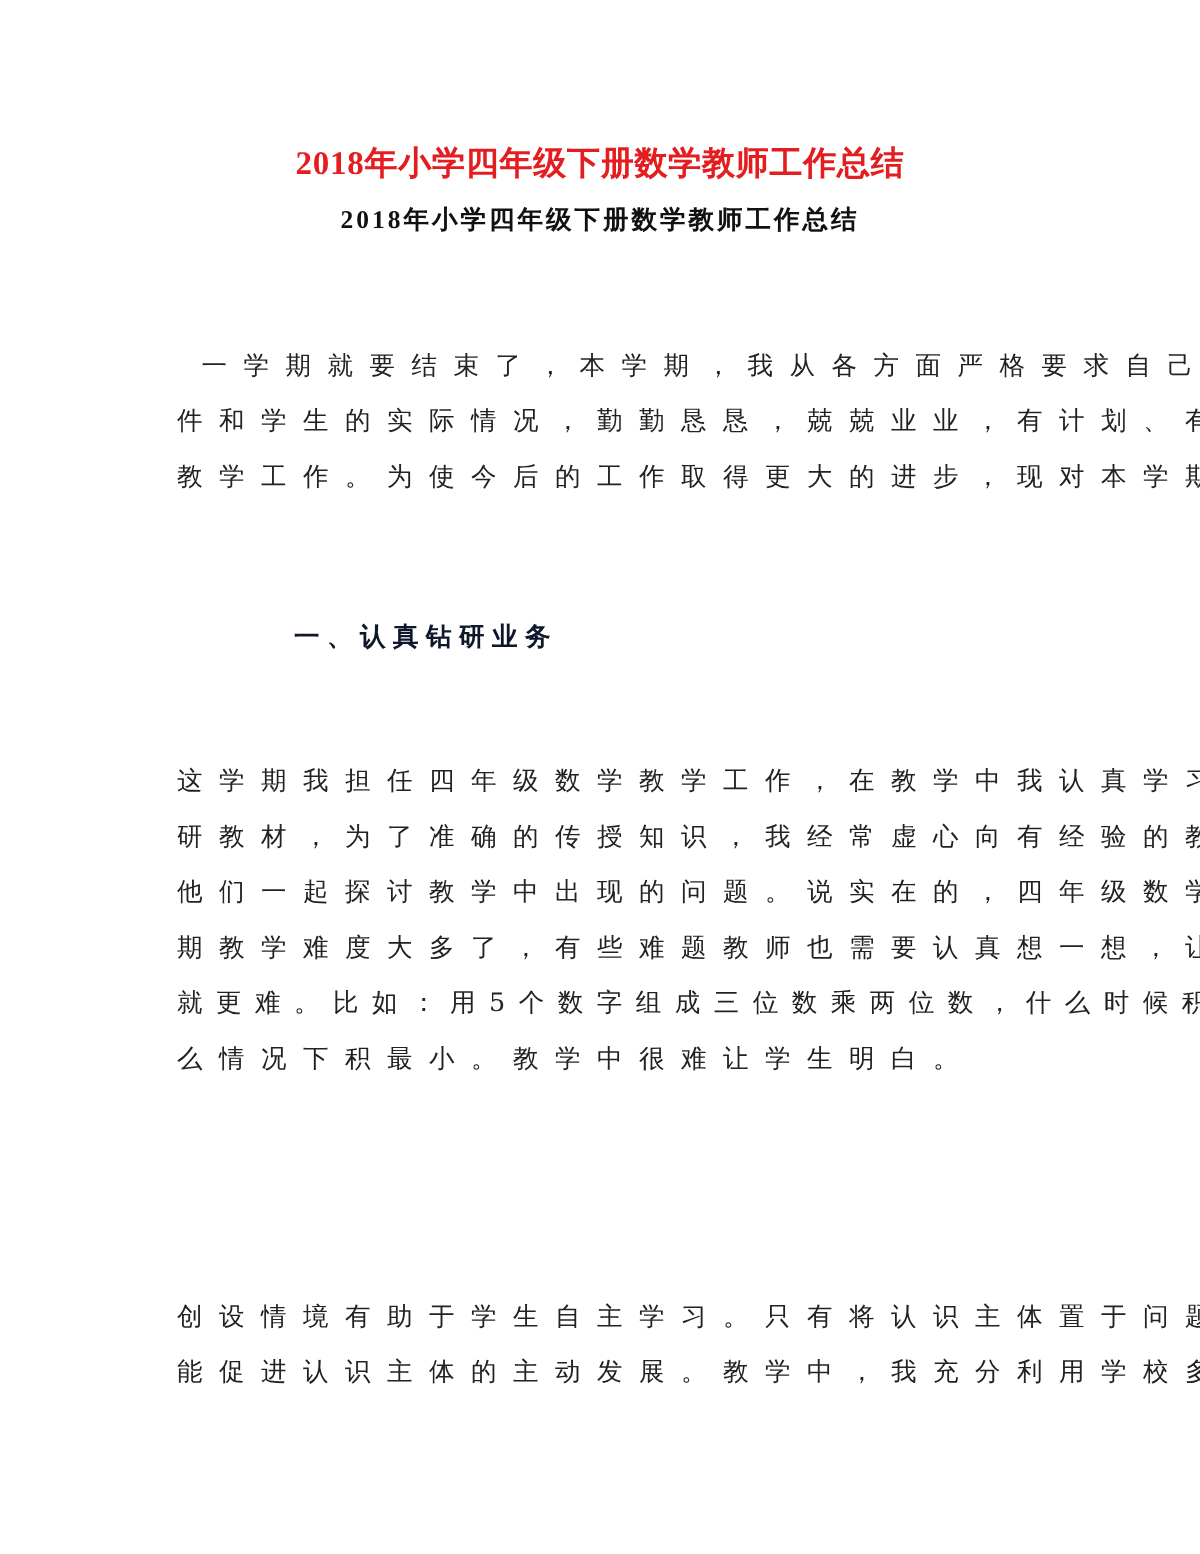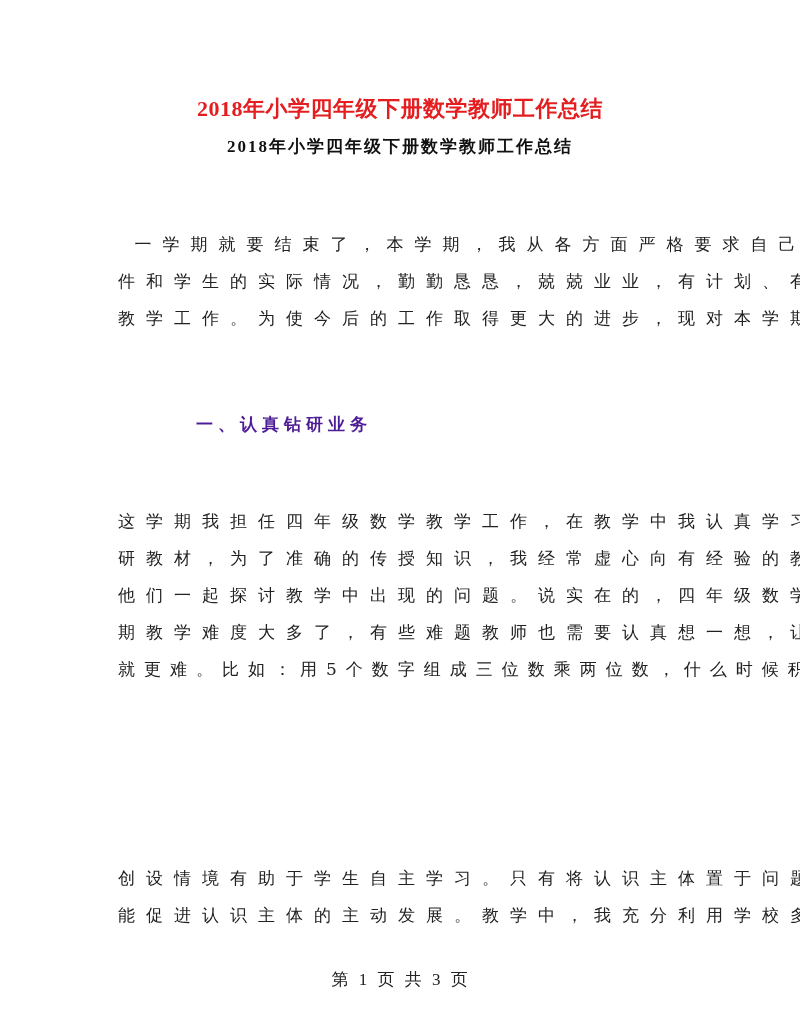--- a/index.html
+++ b/index.html
@@ -59,21 +59,21 @@
     display: block;
     white-space: nowrap;
     height: 37px;
   }
   .heading {
     position: absolute;
     left: 196px;
     font-size: 17px;
     font-weight: bold;
     letter-spacing: 5px;
-    color: #4c1d95;
+    color: #0f172a;
   }
   .footer {
     position: absolute;
     top: 968px;
     left: 0;
     width: 800px;
     text-align: center;
     font-family: "Liberation Serif", "DejaVu Serif", serif;
     font-size: 17px;
     color: #222;
@@ -96,23 +96,23 @@
   </div>
 
   <div class="heading" style="top:413px;">一、认真钻研业务</div>
 
   <div class="para" style="top:503px;">
     <span class="line">这学期我担任四年级数学教学工作，在教学中我认真学习新课标，钻</span>
     <span class="line">研教材，为了准确的传授知识，我经常虚心向有经验的教师请教，和</span>
     <span class="line">他们一起探讨教学中出现的问题。说实在的，四年级数学教学比上学</span>
     <span class="line">期教学难度大多了，有些难题教师也需要认真想一想，让学生会做那</span>
     <span class="line" style="letter-spacing:9px;">就更难。比如：用5个数字组成三位数乘两位数，什么时候积最大，什</span>
+    <span class="line">么情况下积最小。教学中很难让学生明白。</span>
   </div>
 
 
   <div class="para" style="top:860px;">
     <span class="line">创设情境有助于学生自主学习。只有将认识主体置于问题情境中，才</span>
     <span class="line">能促进认识主体的主动发展。教学中，我充分利用学校多媒体设备，</span>
   </div>
 
-  <div class="footer">第 1 页 共 3 页</div>
 
 </div>
 
 </body></html>

